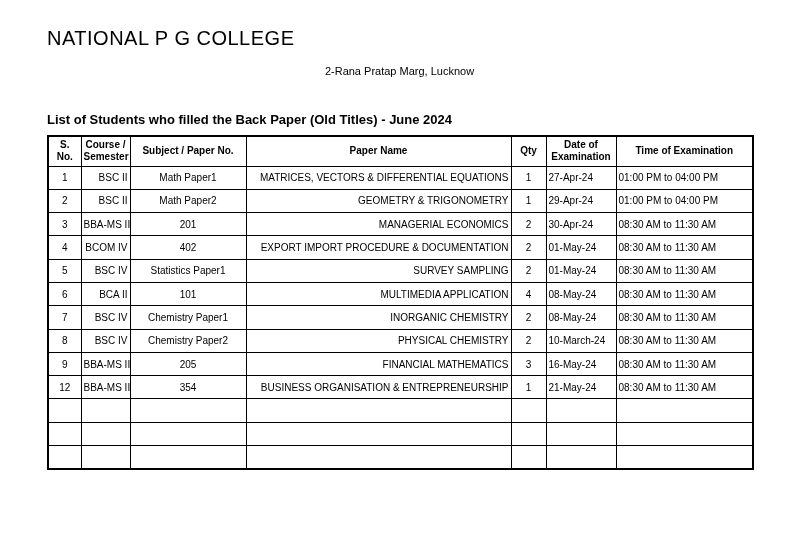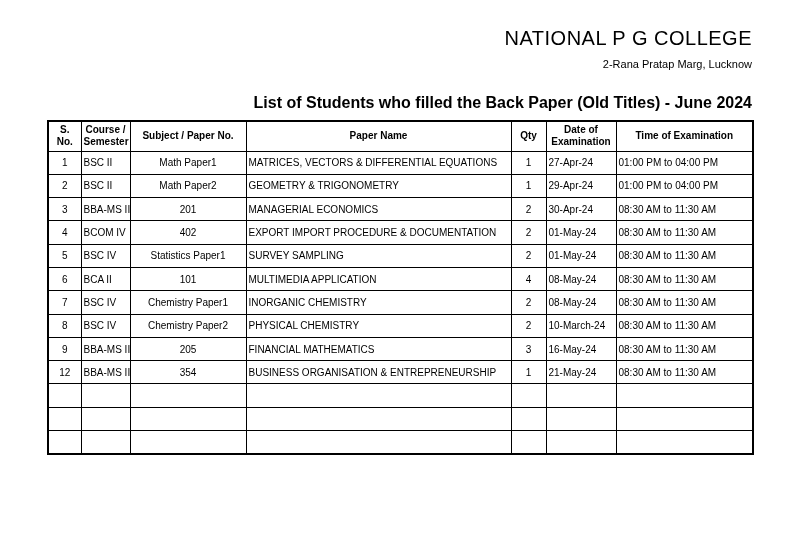--- a/index.html
+++ b/index.html
@@ -16,36 +16,36 @@
     overflow: hidden;
   }
   .content {
     position: absolute;
     left: 47px;
     top: 0;
     width: 705px;
   }
   .college-title {
     margin-top: 27px;
-    text-align: right;
+    text-align: left;
     font-size: 20px;
     font-weight: 400;
     letter-spacing: 0.5px;
     color: #000000;
   }
   .college-address {
-    margin-top: 8px;
-    text-align: right;
+    margin-top: 15px;
+    text-align: center;
     font-size: 11px;
     color: #000000;
   }
   .list-title {
-    margin-top: 24px;
-    text-align: right;
-    font-size: 16px;
+    margin-top: 35px;
+    text-align: left;
+    font-size: 13px;
     font-weight: 700;
     color: #000000;
   }
   table.exam-table {
     margin-top: 8px;
     border-collapse: collapse;
     table-layout: fixed;
     width: 705px;
     border: 2px solid #000000;
   }
@@ -59,21 +59,21 @@
   }
   table.exam-table thead tr { height: 30px; }
   table.exam-table tbody tr { height: 23.3px; }
   table.exam-table th {
     font-weight: 700;
     text-align: center;
     white-space: pre-line;
     line-height: 1.25;
   }
   td.al-c { text-align: center; }
-  td.al-l { text-align: left; padding-left: 3px; }
+  td.al-l { text-align: right; padding-left: 3px; }
   td.al-r { padding-right: 4px; }
 </style>
 </head>
 <body>
 
 <div class="page">
   <div class="content">
     <div class="college-title">NATIONAL P G COLLEGE</div>
     <div class="college-address">2-Rana Pratap Marg, Lucknow</div>
     <div class="list-title">List of Students who filled the Back Paper (Old Titles) - June 2024</div>

